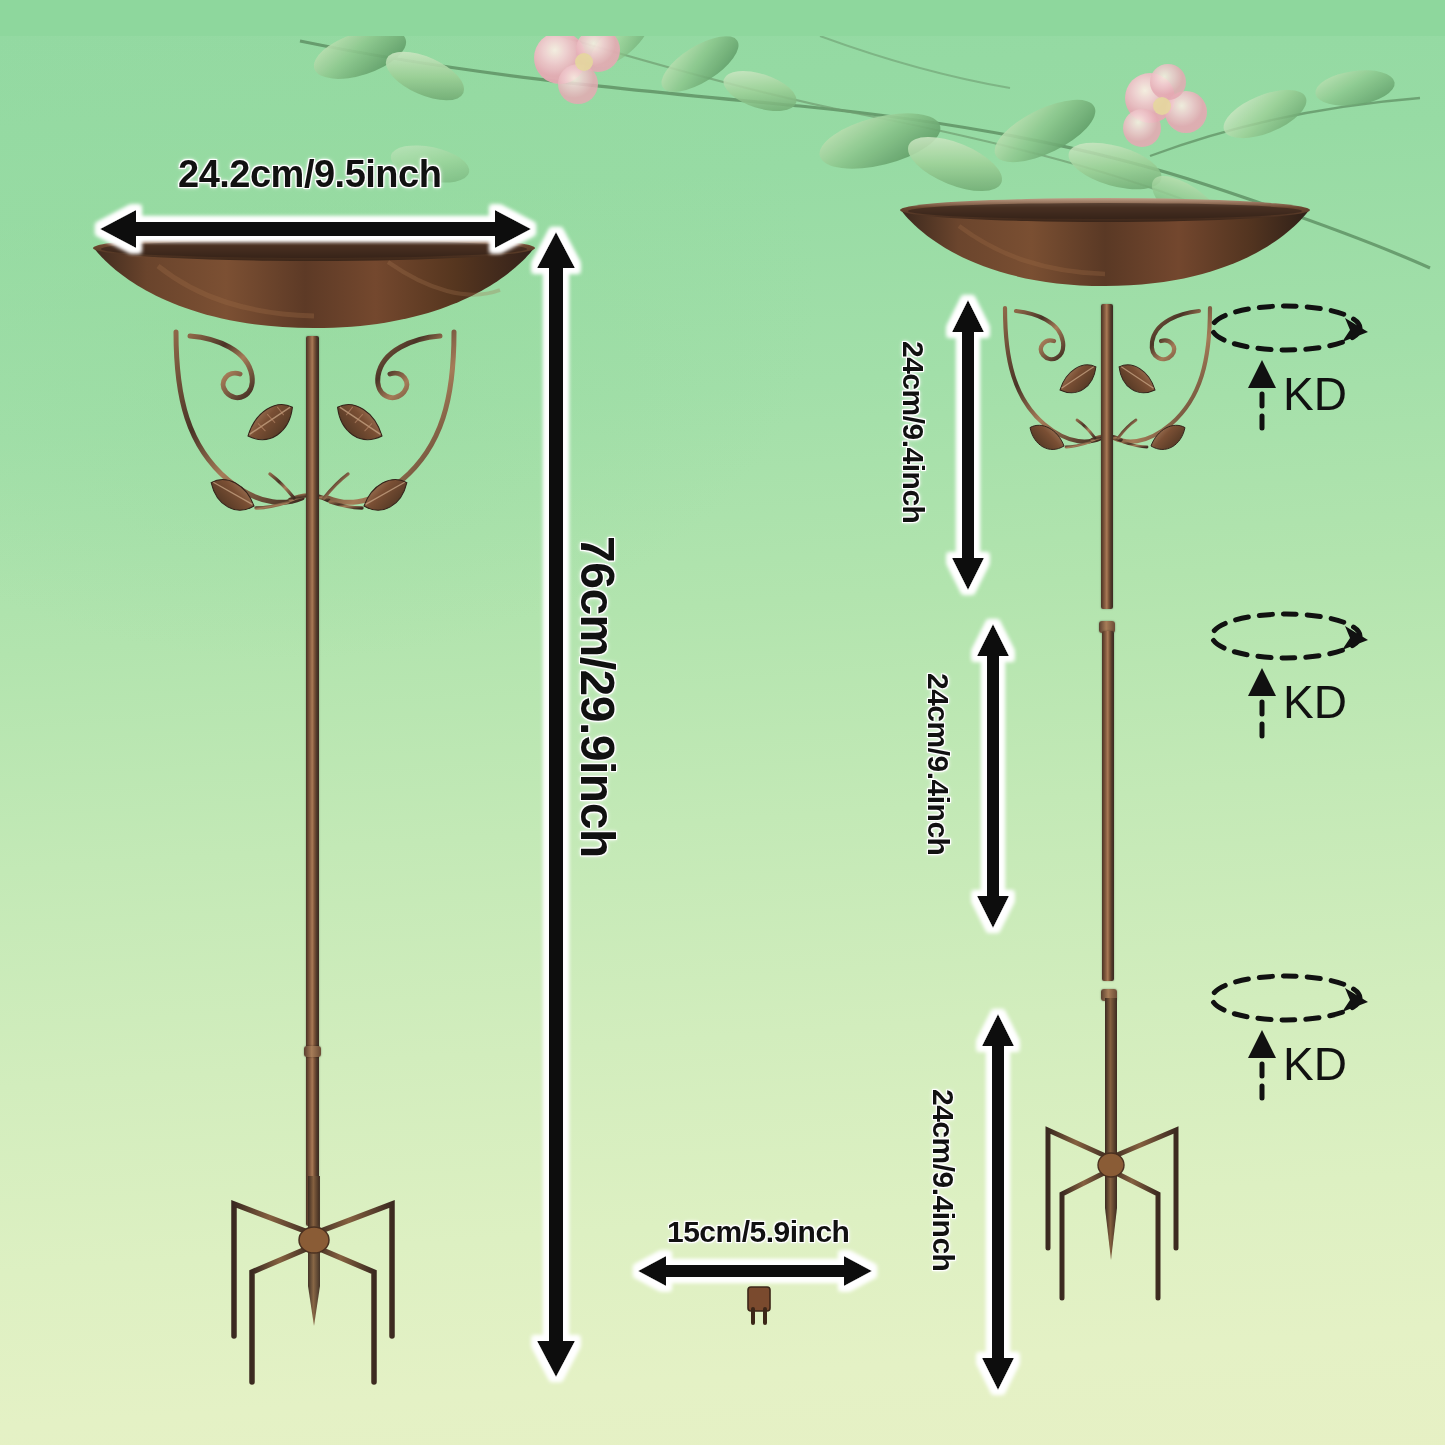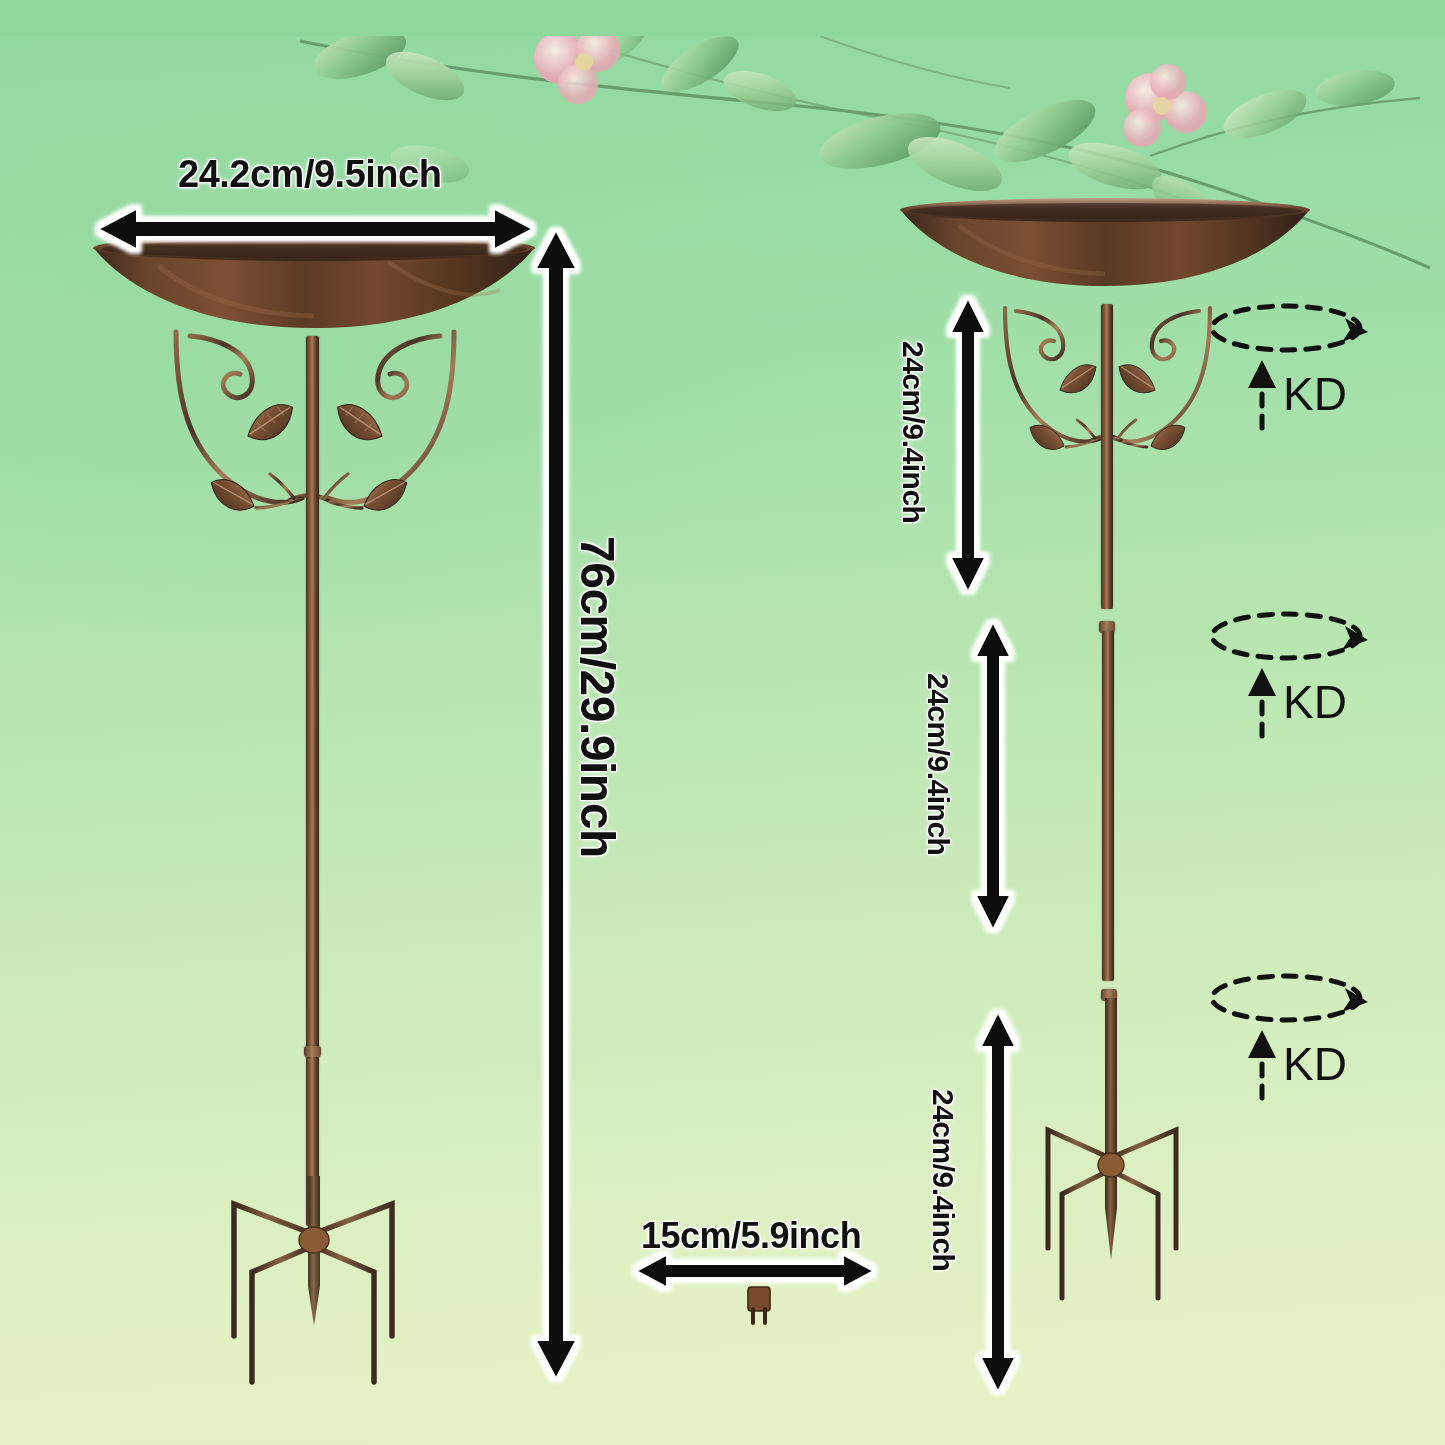--- a/index.html
+++ b/index.html
@@ -389,19 +389,19 @@
   <div class="dimlabel" style="left:178px;top:117px;font-size:38px;">24.2cm/9.5inch</div>
 
   <div class="dimlabel vert" style="left:625px;top:500px;font-size:48px;transform:rotate(90deg);">76cm/29.9inch</div>
 
   <div class="dimlabel vert" style="left:930px;top:305px;font-size:30px;transform:rotate(90deg);">24cm/9.4inch</div>
 
   <div class="dimlabel vert" style="left:955px;top:637px;font-size:30px;transform:rotate(90deg);">24cm/9.4inch</div>
 
   <div class="dimlabel vert" style="left:960px;top:1053px;font-size:30px;transform:rotate(90deg);">24cm/9.4inch</div>
 
-  <div class="dimlabel" style="left:641px;top:1179px;font-size:36px;">15cm/5.9inch</div>
+  <div class="dimlabel" style="left:667px;top:1179px;font-size:30px;">15cm/5.9inch</div>
 
   <div class="kdtext" style="left:1283px;top:331px;font-size:46px;">KD</div>
   <div class="kdtext" style="left:1283px;top:639px;font-size:46px;">KD</div>
   <div class="kdtext" style="left:1283px;top:1001px;font-size:46px;">KD</div>
 
 </div>
 
 </body></html>

